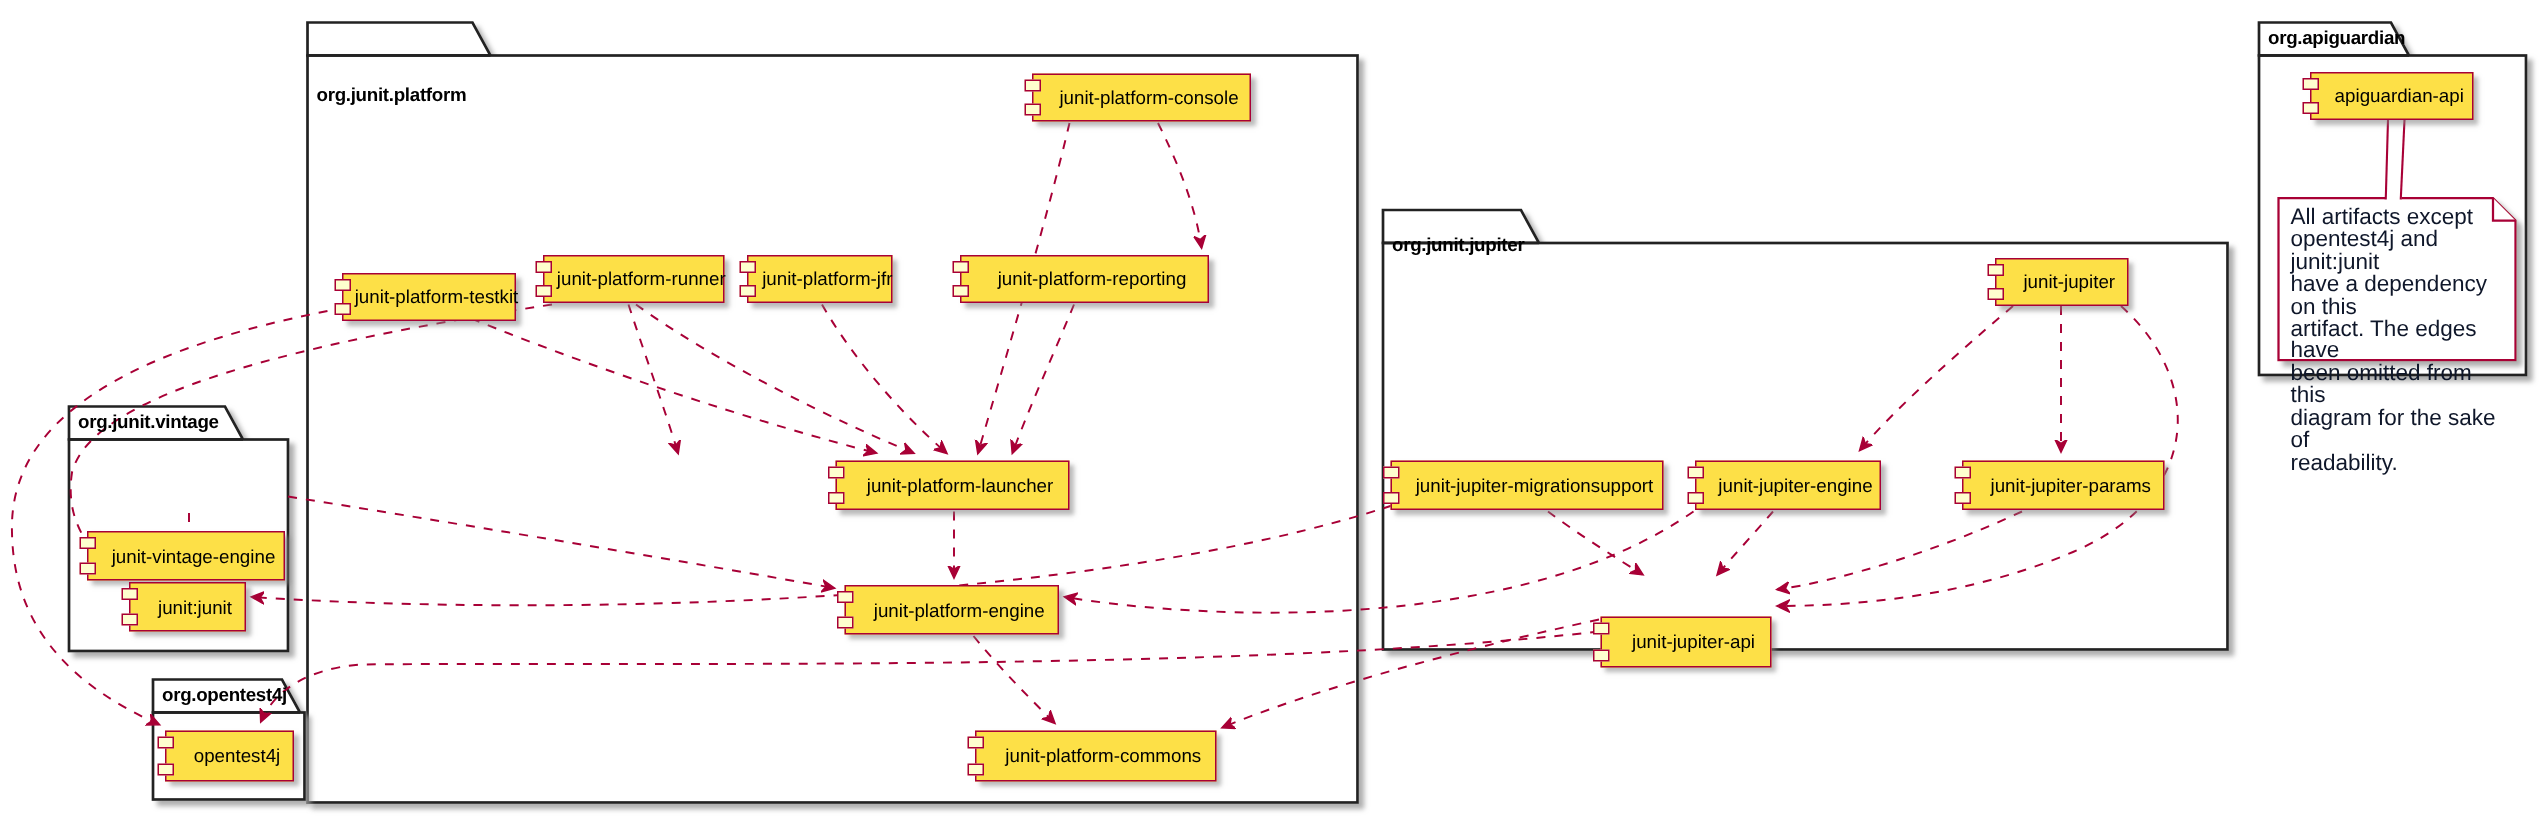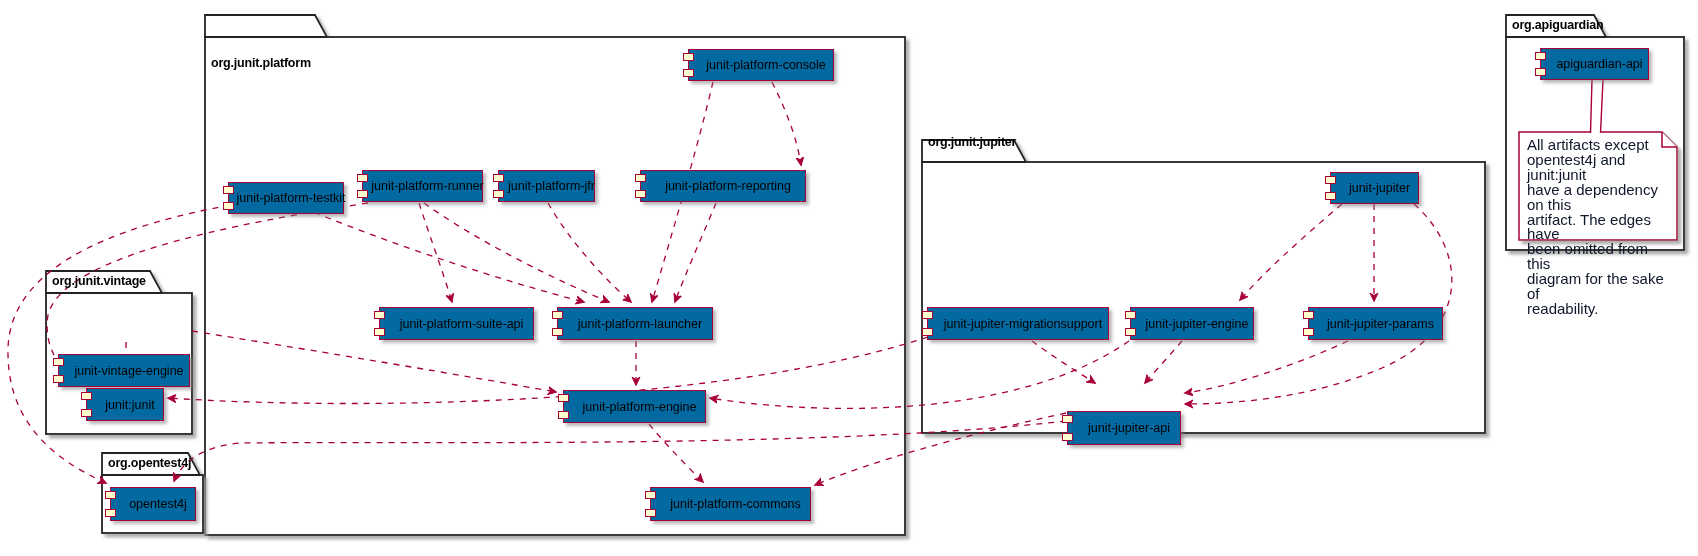--- a/index.html
+++ b/index.html
@@ -1,20 +1,20 @@
 <!DOCTYPE html>
 <html><head>
 <meta charset="utf-8">
 <style>
   html,body{margin:0;padding:0;background:#ffffff;}
   body{width:1698px;height:556px;position:relative;font-family:"Liberation Sans",sans-serif;overflow:hidden;}
   #canvas{position:absolute;left:0;top:0;width:1698px;height:556px;}
   svg{position:absolute;left:0;top:0;}
   .tab-label{position:absolute;font-size:12.5px;font-weight:bold;color:#000;white-space:nowrap;letter-spacing:-0.2px;z-index:3;}
-  .comp{position:absolute;background:#0369a1;border:1.6px solid #A80036;box-shadow:3px 3px 3px rgba(130,130,130,0.55);
+  .comp{position:absolute;background:#fde047;border:1.6px solid #A80036;box-shadow:3px 3px 3px rgba(130,130,130,0.55);
         display:flex;align-items:center;justify-content:center;font-size:12.5px;color:#000;white-space:nowrap;
         padding-left:10px;box-sizing:border-box;z-index:4;}
   .comp::before,.comp::after{content:'';position:absolute;left:-6px;width:9px;height:6px;background:#FEFECE;border:1.6px solid #A80036;}
   .comp::before{top:3px;}
   .comp::after{bottom:3px;}
   .note-text{position:absolute;font-size:15px;line-height:14.9px;color:#0f172a;white-space:pre-line;z-index:4;}
 </style>
 </head>
 <body>
 
@@ -85,31 +85,30 @@
       <path d="M 1348,341 C 1292,367 1228,387 1185,393" marker-end="url(#arr)"></path>
       <path d="M 1342,204 C 1302,238 1264,272 1240,300" marker-end="url(#arr)"></path>
       <path d="M 1374,204 L 1374,301" marker-end="url(#arr)"></path>
       <path d="M 1414,204 C 1468,252 1470,330 1382,368 C 1316,396 1244,404 1185,404" marker-end="url(#arr)"></path>
       <path d="M 1066,413 C 960,436 870,462 815,485" marker-end="url(#arr)"></path>
       <path d="M 1066,421 C 820,449 420,441 240,443 C 205,446 183,460 174,481" marker-end="url(#arr)"></path>
     </g>
   </svg>
 
   <div class="tab-label" style="left:211px;top:18px;margin-top:38px;">org.junit.platform</div>
-  <div class="tab-label" style="left:928px;top:135px;">org.junit.jupiter</div>
+  <div class="tab-label" style="left:928px;top:156px;">org.junit.jupiter</div>
   <div class="tab-label" style="left:1512px;top:18px;text-align:right;">org.apiguardian</div>
   <div class="tab-label" style="left:52px;top:274px;">org.junit.vintage</div>
   <div class="tab-label" style="left:108px;top:456px;">org.opentest4j</div>
 
   <div class="comp" style="left:688px;top:49px;width:146px;height:32px;">junit-platform-console</div>
   <div class="comp" style="left:228px;top:170px;width:116px;height:32px;margin-top:12px;">junit-platform-testkit</div>
   <div class="comp" style="left:362px;top:170px;width:121px;height:32px;">junit-platform-runner</div>
   <div class="comp" style="left:498px;top:170px;width:97px;height:32px;">junit-platform-jfr</div>
   <div class="comp" style="left:640px;top:170px;width:166px;height:32px;">junit-platform-reporting</div>
-  <div class="comp" style="left:379px;top:307px;width:155px;height:33px;">junit-platform-suite-api</div>
   <div class="comp" style="left:557px;top:307px;width:156px;height:33px;">junit-platform-launcher</div>
   <div class="comp" style="left:563px;top:390px;width:143px;height:33px;">junit-platform-engine</div>
   <div class="comp" style="left:650px;top:487px;width:161px;height:34px;">junit-platform-commons</div>
 
   <div class="comp" style="left:58px;top:308px;width:132px;height:33px;margin-top:46px;">junit-vintage-engine</div>
   <div class="comp" style="left:86px;top:388px;width:78px;height:33px;">junit:junit</div>
 
   <div class="comp" style="left:110px;top:487px;width:86px;height:34px;">opentest4j</div>
 
   <div class="comp" style="left:1330px;top:172px;width:89px;height:32px;">junit-jupiter</div>

